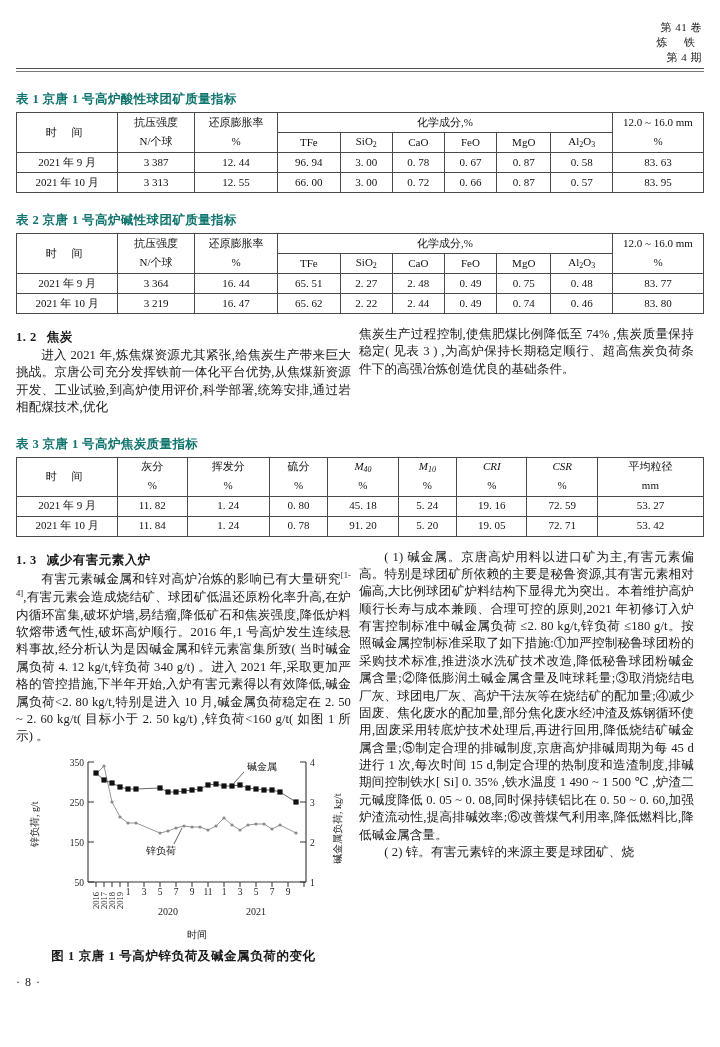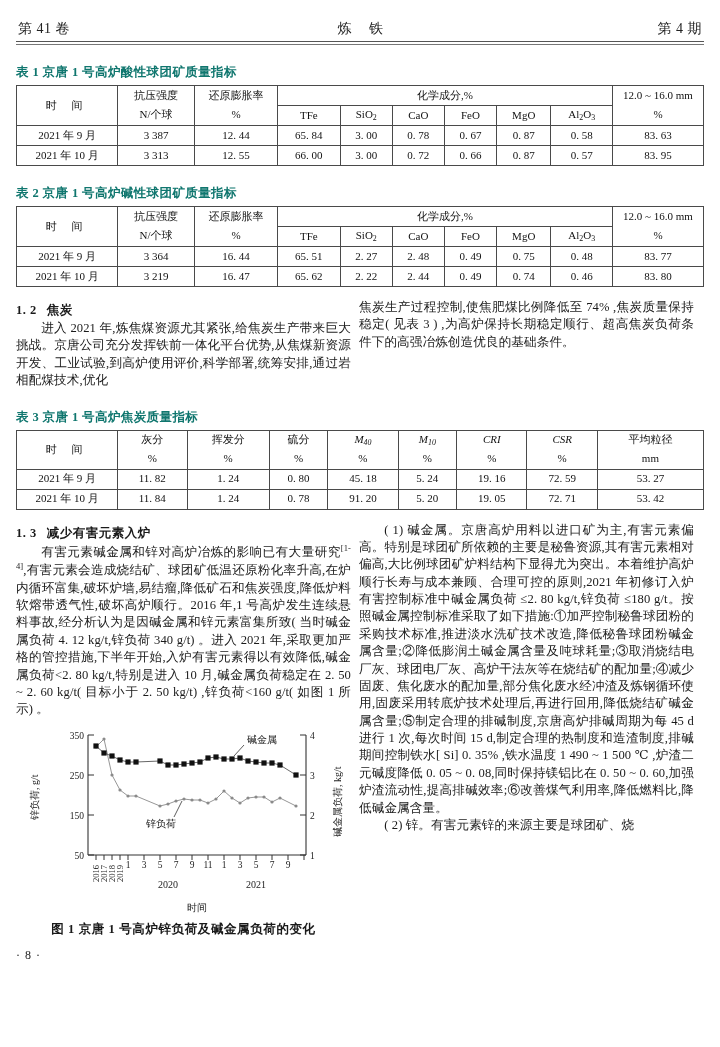--- a/index.html
+++ b/index.html
@@ -21,24 +21,25 @@
     height: 1047px;
     box-sizing: border-box;
     padding: 0 16px;
   }
 
   
   .runhead {
     display: flex;
     justify-content: space-between;
     align-items: flex-end;
-    font-size: 14px;
+    font-size: 11px;
     letter-spacing: 0.5px;
     padding: 20px 2px 3px 2px;
     color: #222;
+    flex-direction: column;
   }
   .runhead .center { letter-spacing: 7px; }
   .runhead-rule {
     border-top: 1.6px solid #555;
     border-bottom: 0.8px solid #777;
     height: 2px;
     margin: 0 0 10px 0;
   }
 
   
@@ -145,21 +146,21 @@
         <th>CaO</th>
         <th>FeO</th>
         <th>MgO</th>
         <th>Al<sub>2</sub>O<sub>3</sub></th>
         <th class="nt">%</th>
       </tr>
       <tr class="row">
         <td>2021 年 9 月</td>
         <td>3 387</td>
         <td>12. 44</td>
-        <td>65. 84</td>
+        <td>96. 94</td>
         <td>3. 00</td>
         <td>0. 78</td>
         <td>0. 67</td>
         <td>0. 87</td>
         <td>0. 58</td>
         <td>83. 63</td>
       </tr>
       <tr class="row">
         <td>2021 年 10 月</td>
         <td>3 313</td>

